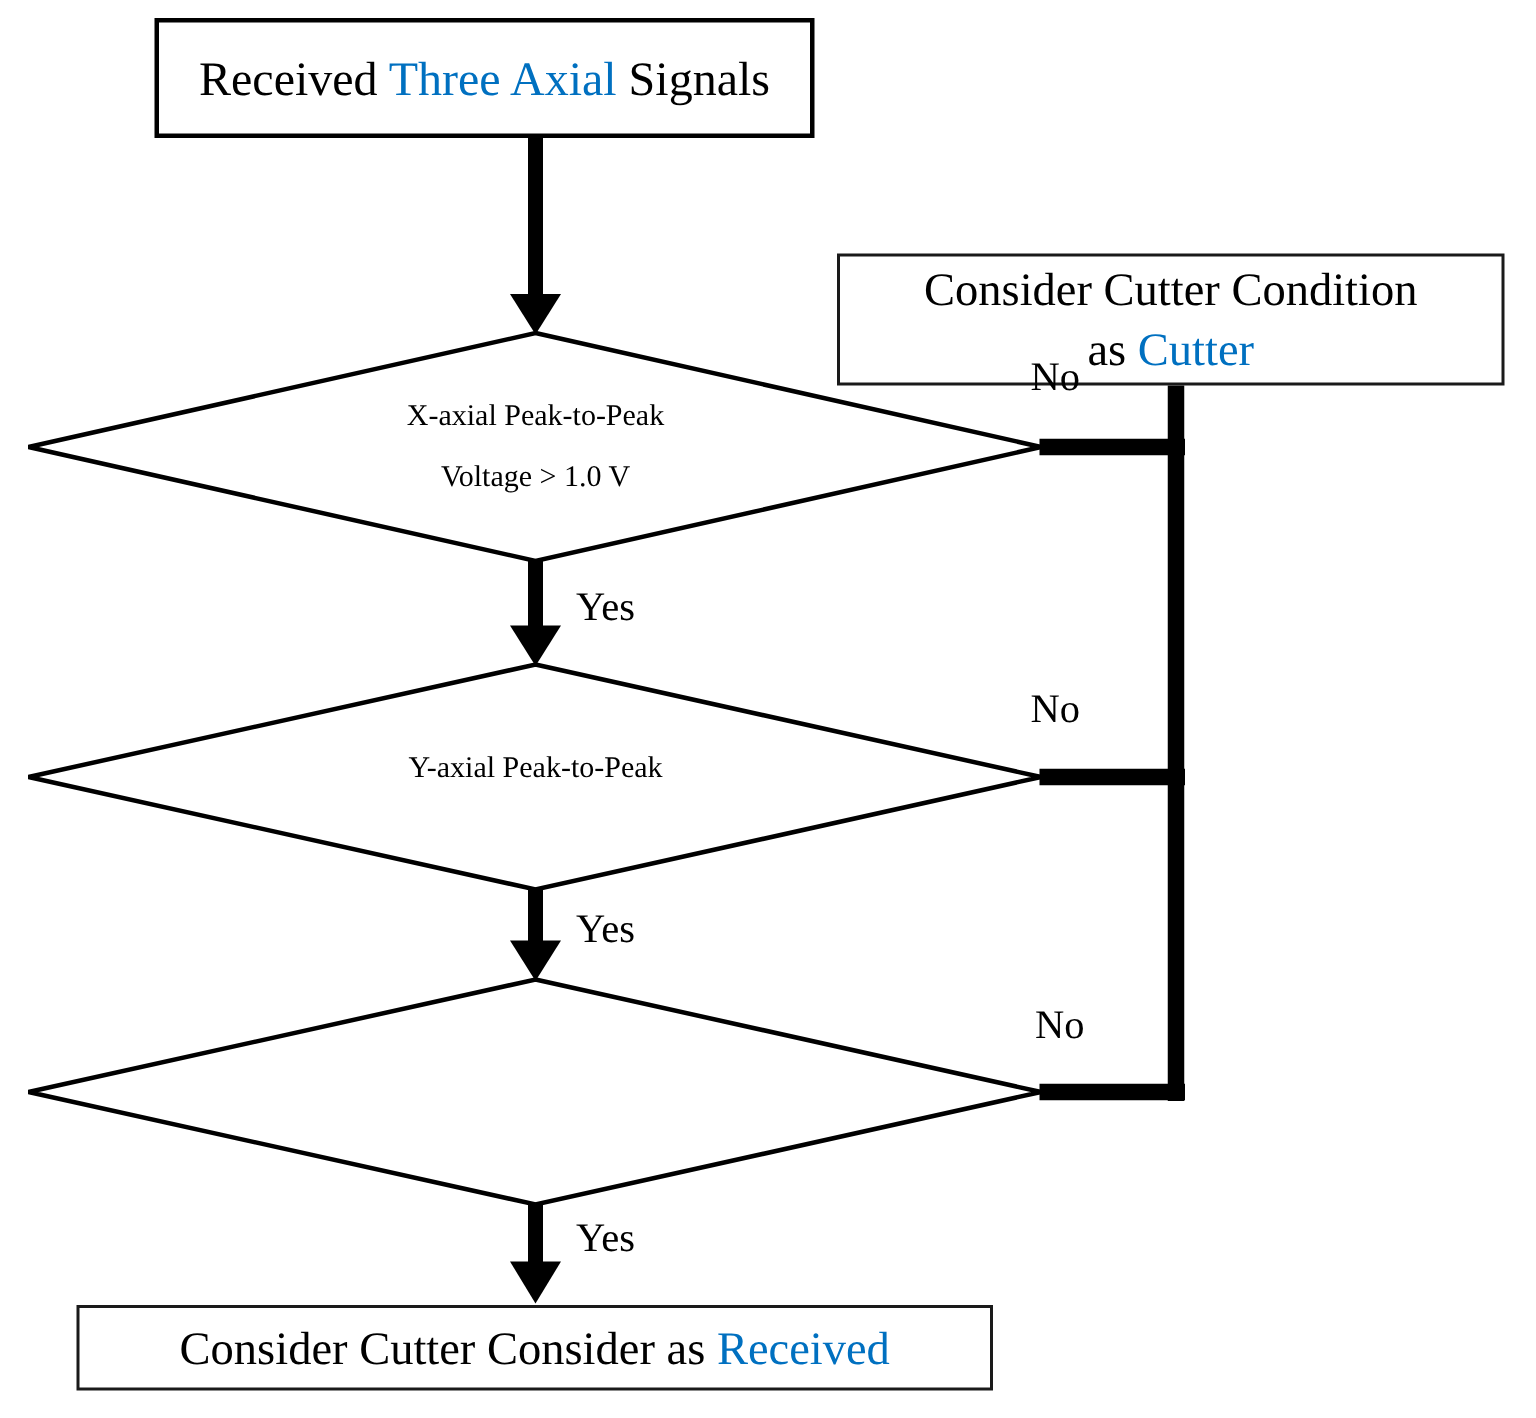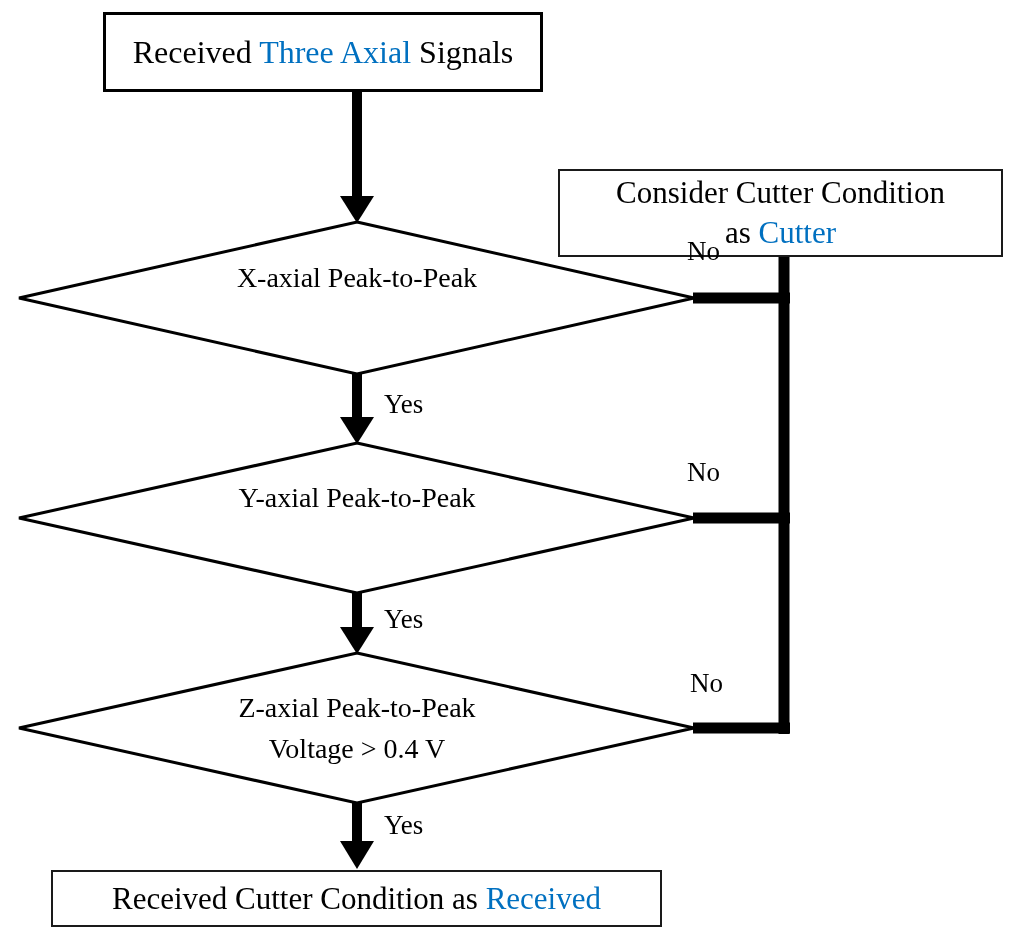--- a/index.html
+++ b/index.html
@@ -39,26 +39,26 @@
   .breaking-box {
     left: 51px; top: 870px; width: 611px; height: 57px;
     border: 2px solid #1a1a1a;
     font-size: 31px;
   }
   .decision-text {
     position: absolute;
     left: 107px;
     width: 500px;
     text-align: center;
-    font-size: 28px;
+    font-size: 20px;
     line-height: 41px;
     background: transparent;
   }
   .dt1 { top: 257px; }
-  .dt2 { top: 477px; }
+  .dt2 { top: 492px; }
   .dt3 { top: 687px; }
 
   .flow-label {
     position: absolute;
     font-size: 27px;
     line-height: 1;
     white-space: nowrap;
   }
   .yes1 { left: 384px; top: 391px; }
   .yes2 { left: 384px; top: 606px; }
@@ -106,33 +106,30 @@
 
   <div class="node normal-box">
     <div>Consider Cutter Condition</div>
     <div>
       <span>as </span><span class="hl">Cutter</span>
     </div>
   </div>
 
   <div class="node breaking-box">
     <div>
-      <span>Received Cutter Condition as </span><span class="hl">Received</span>
+      <span>Consider Cutter Consider as </span><span class="hl">Received</span>
     </div>
   </div>
 
   <div class="decision-text dt1">
     <div>X-axial Peak-to-Peak</div>
+    <div>Voltage &gt; 1.0 V</div>
   </div>
   <div class="decision-text dt2">
     <div>Y-axial Peak-to-Peak</div>
-  </div>
-  <div class="decision-text dt3">
-    <div>Z-axial Peak-to-Peak</div>
-    <div>Voltage &gt; 0.4 V</div>
   </div>
 
   <div class="flow-label yes1">Yes</div>
   <div class="flow-label yes2">Yes</div>
   <div class="flow-label yes3">Yes</div>
   <div class="flow-label no1">No</div>
   <div class="flow-label no2">No</div>
   <div class="flow-label no3">No</div>
 
 </div>

